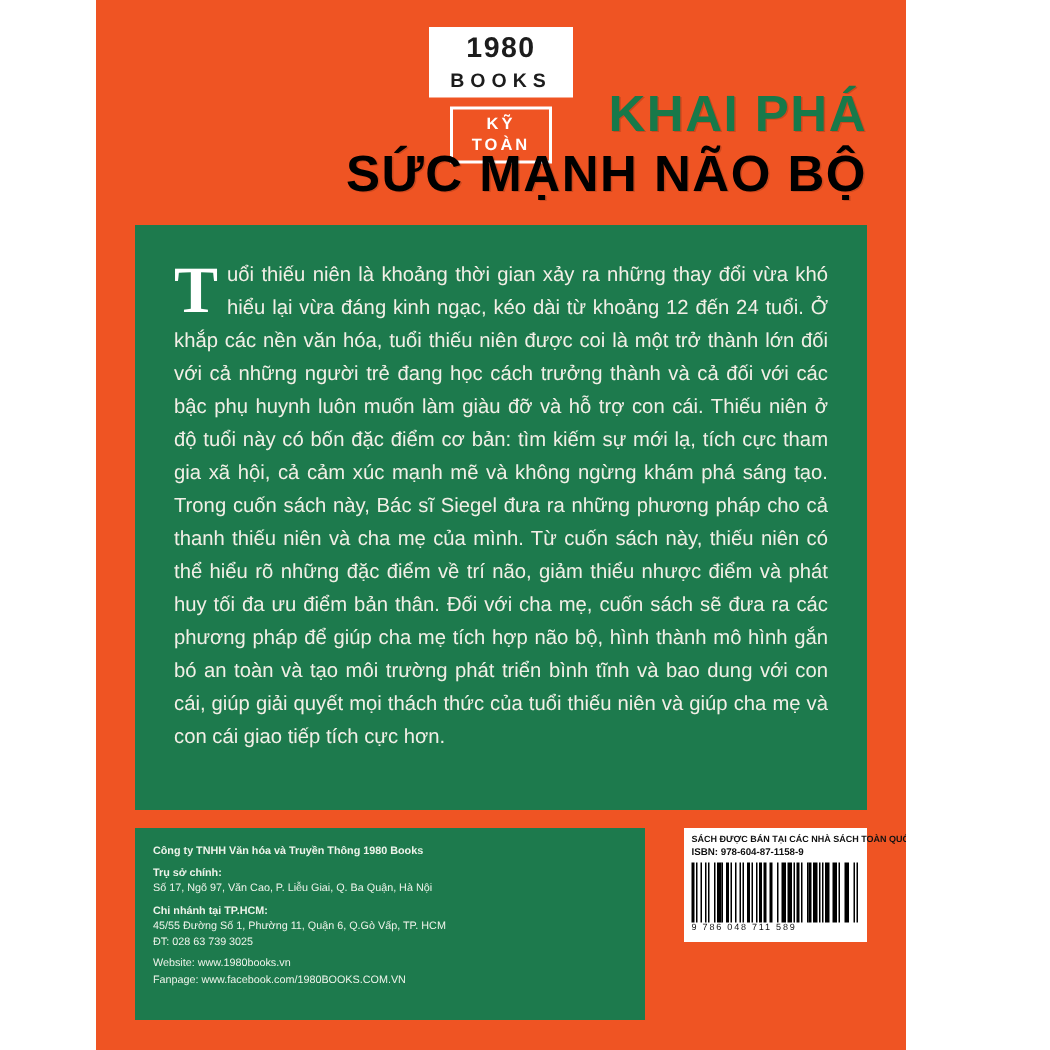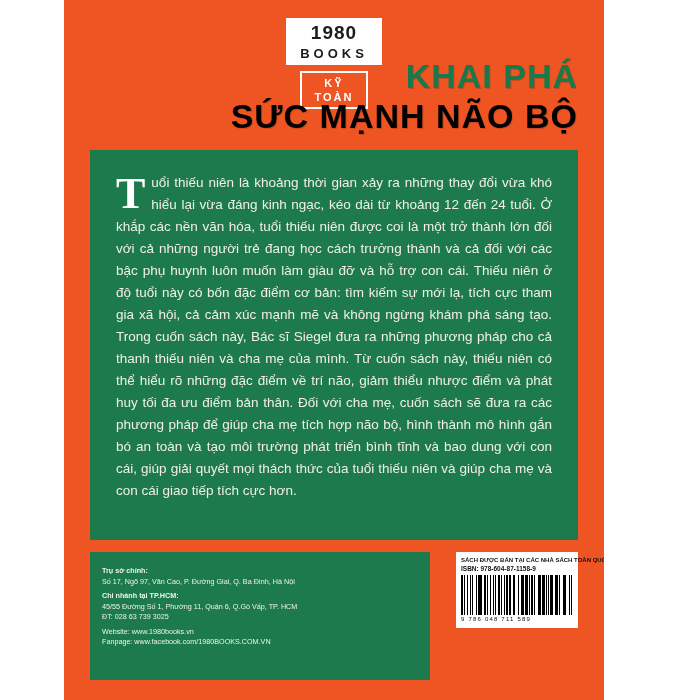--- a/index.html
+++ b/index.html
@@ -191,23 +191,24 @@
   <div class="title-wrap">
     <div class="title-line">KHAI PHÁ</div>
     <div class="title-line second">SỨC MẠNH NÃO BỘ</div>
   </div>
 
   <div class="blurb">
     <p><span class="dropcap">T</span><span>uổi thiếu niên là khoảng thời gian xảy ra những thay đổi vừa khó hiểu lại vừa đáng kinh ngạc, kéo dài từ khoảng 12 đến 24 tuổi. Ở khắp các nền văn hóa, tuổi thiếu niên được coi là một trở thành lớn đối với cả những người trẻ đang học cách trưởng thành và cả đối với các bậc phụ huynh luôn muốn làm giàu đỡ và hỗ trợ con cái. Thiếu niên ở độ tuổi này có bốn đặc điểm cơ bản: tìm kiếm sự mới lạ, tích cực tham gia xã hội, cả cảm xúc mạnh mẽ và không ngừng khám phá sáng tạo. Trong cuốn sách này, Bác sĩ Siegel đưa ra những phương pháp cho cả thanh thiếu niên và cha mẹ của mình. Từ cuốn sách này, thiếu niên có thể hiểu rõ những đặc điểm về trí não, giảm thiểu nhược điểm và phát huy tối đa ưu điểm bản thân. Đối với cha mẹ, cuốn sách sẽ đưa ra các phương pháp để giúp cha mẹ tích hợp não bộ, hình thành mô hình gắn bó an toàn và tạo môi trường phát triển bình tĩnh và bao dung với con cái, giúp giải quyết mọi thách thức của tuổi thiếu niên và giúp cha mẹ và con cái giao tiếp tích cực hơn.</span></p>
   </div>
 
   <div class="footer">
+    <div class="row strong">Công ty TNHH Văn hóa và Truyền Thông 1980 Books</div>
     <div class="gap"></div>
     <div class="row strong">Trụ sở chính:</div>
-    <div class="row">Số 17, Ngõ 97, Văn Cao, P. Đường Giai, Q. Ba Đình, Hà Nội</div>
+    <div class="row">Số 17, Ngõ 97, Văn Cao, P. Liễu Giai, Q. Ba Quận, Hà Nội</div>
     <div class="gap"></div>
     <div class="row strong">Chi nhánh tại TP.HCM:</div>
     <div class="row">45/55 Đường Số 1, Phường 11, Quận 6, Q.Gò Vấp, TP. HCM</div>
     <div class="row">ĐT: 028 63 739 3025</div>
     <div class="gap"></div>
     <div class="row">Website: www.1980books.vn</div>
     <div class="row">Fanpage: www.facebook.com/1980BOOKS.COM.VN</div>
   </div>
 
   <div class="barcode-box">

